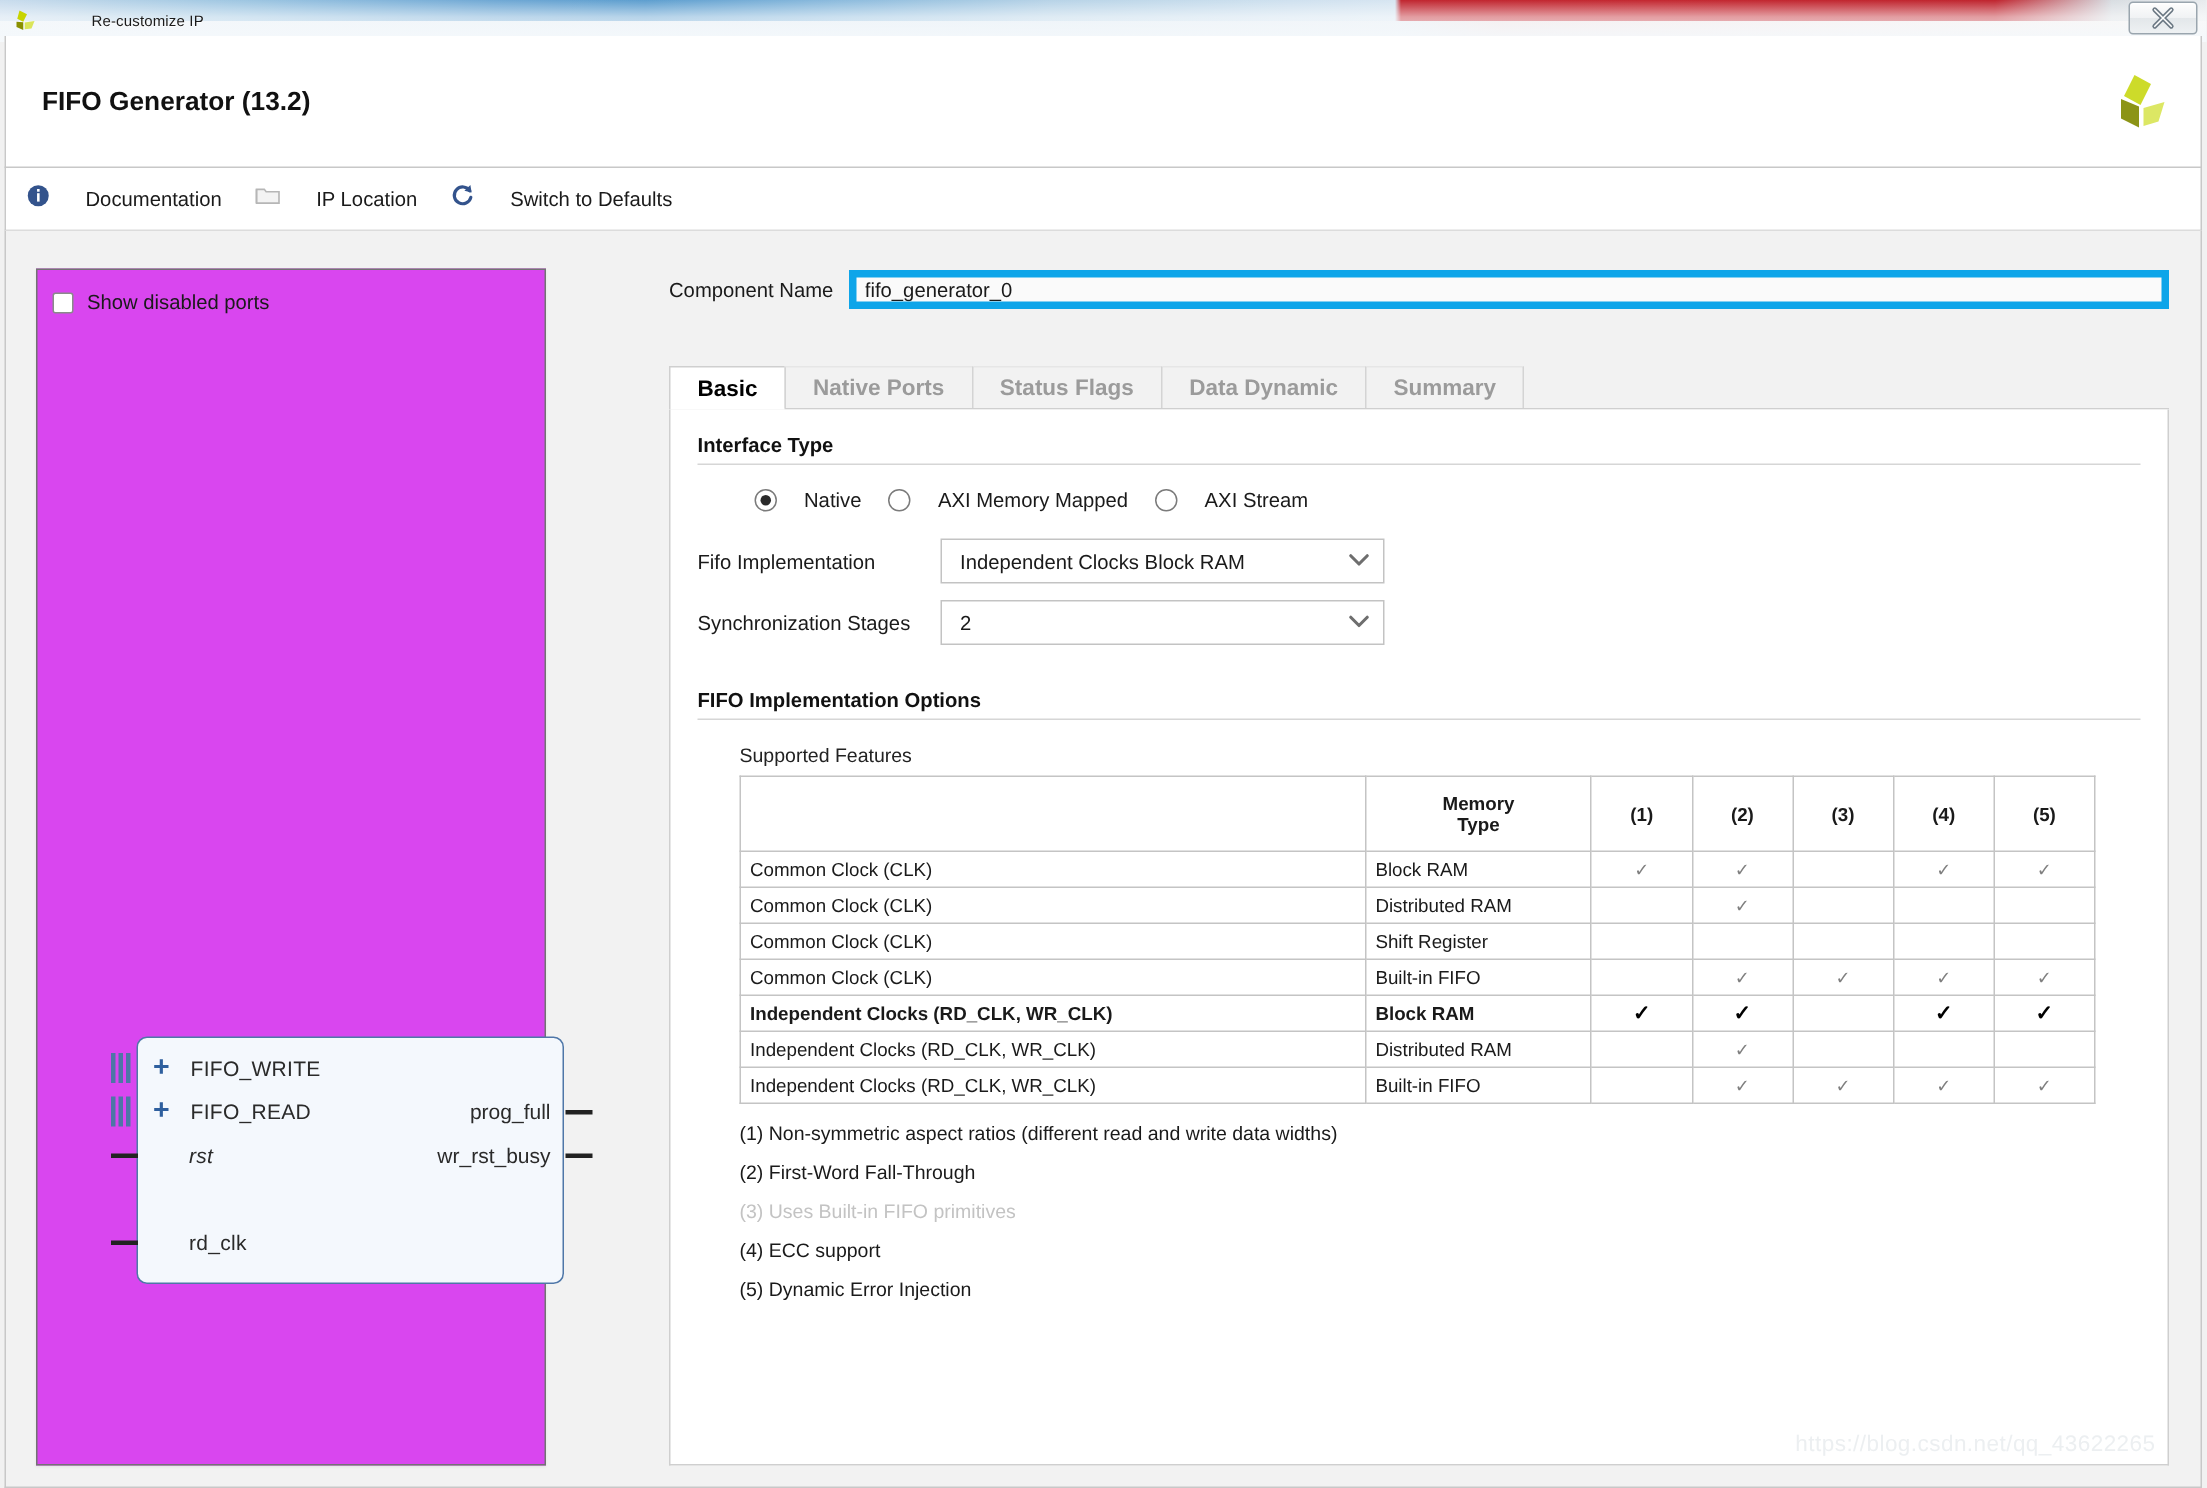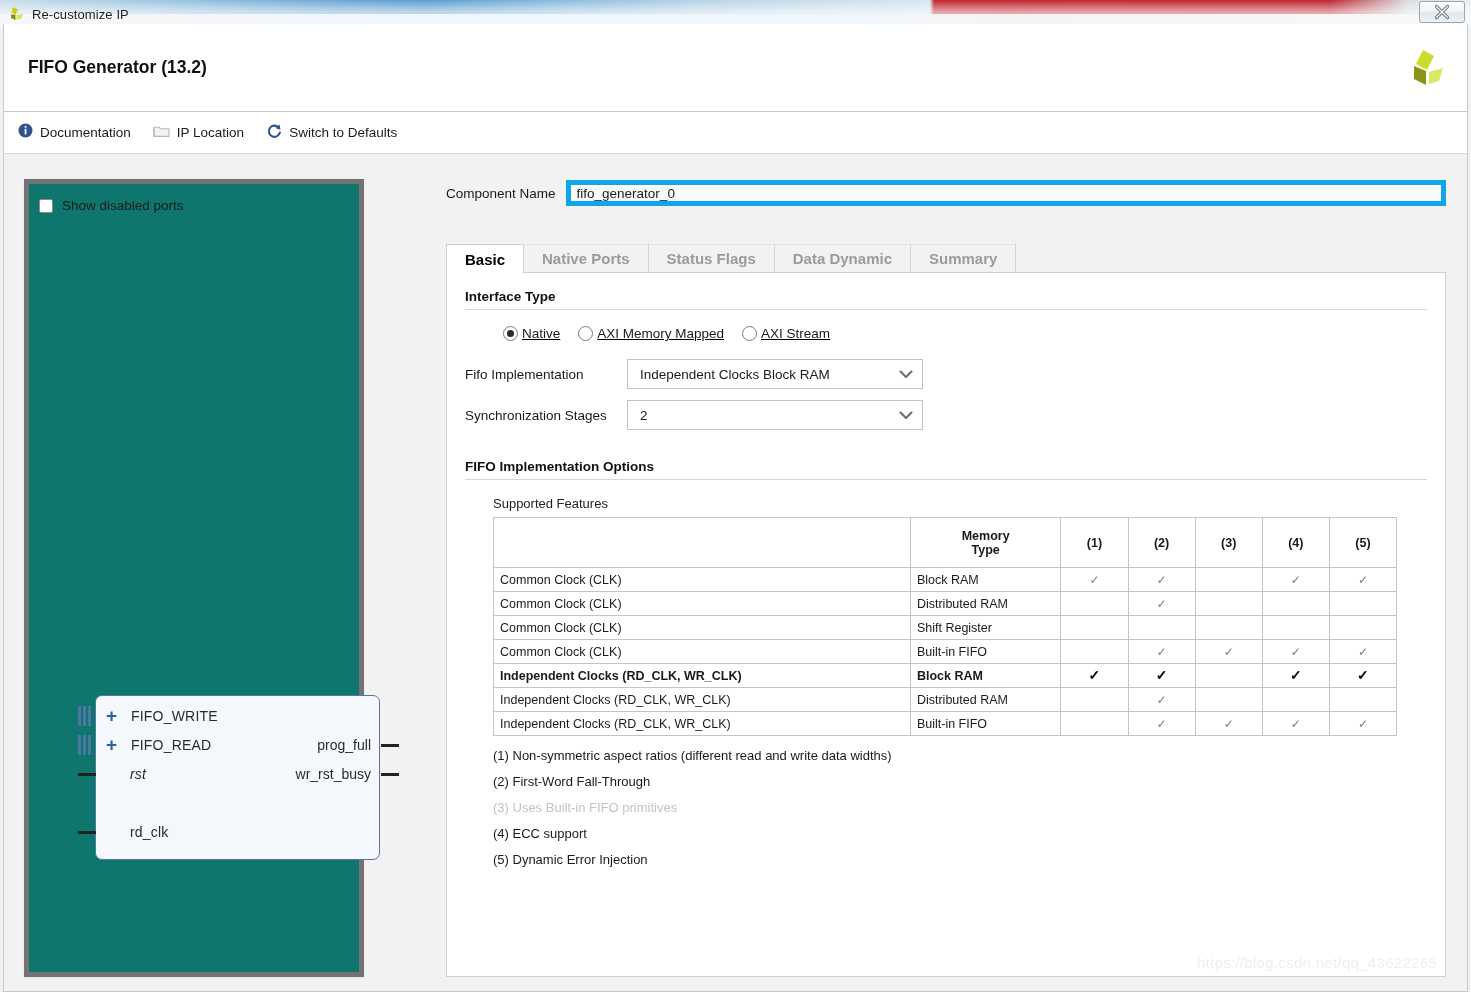--- a/index.html
+++ b/index.html
@@ -33,22 +33,23 @@
     position: absolute; top: 0; left: 0; width: 1471px; height: 992px;
   }
 
   #titlebar {
     position: absolute; top: 0; left: 0; width: 1471px; height: 28px;
     background: linear-gradient(180deg, rgba(255,255,255,0) 0%, rgba(255,255,255,.55) 40%, rgba(245,249,252,.95) 100%);
     display: flex; align-items: center; padding-left: 8px;
   }
   #title-icon { width: 18px; height: 18px; margin-right: 6px; flex: 0 0 auto; }
   #title-text {
-    font-size: 13px; color: #1b1b1b; letter-spacing: .1px;
+    font-size: 10px; color: #1b1b1b; letter-spacing: .1px;
     text-shadow: 0 1px 0 rgba(255,255,255,.9);
+    margin-left: 29px;
   }
   #close-button {
     position: absolute; top: 1px; right: 6px;
     width: 46px; height: 22px;
     border: 1px solid #9aa5ae; border-radius: 3px;
     background: linear-gradient(180deg,#fdfdfd 0%, #f0f2f4 50%, #e3e7ea 51%, #eef1f3 100%);
     display: flex; align-items: center; justify-content: center;
     cursor: pointer;
     box-shadow: inset 0 1px 0 rgba(255,255,255,.9);
   }
@@ -65,35 +66,35 @@
   #product-title { font-size: 17.5px; font-weight: bold; color: #111; }
   #xilinx-logo { width: 44px; height: 44px; }
 
   
   #toolbar {
     position: absolute; top: 112px; left: 3px; width: 1465px; height: 42px;
     background: #ffffff; border-left: 1px solid #c8c8c8; border-right: 1px solid #c8c8c8;
     border-bottom: 1px solid #dcdcdc;
     display: flex; align-items: center; padding-left: 14px; gap: 22px;
   }
-  .tool-item { display: flex; align-items: center; gap: 7px; cursor: pointer; }
+  .tool-item { display: flex; align-items: center; gap: 24px; cursor: pointer; }
   .tool-label { font-size: 13.5px; color: #1a1a1a; }
 
   
   #body-area {
     position: absolute; top: 154px; left: 3px; width: 1465px; height: 838px;
     background: #f2f2f2;
     border: 1px solid #c8c8c8; border-top: none;
   }
 
   
   #left-panel {
     position: absolute; top: 25px; left: 20px; width: 340px; height: 798px;
-    background: #0f766e;
-    border: 5px solid #737373;
+    background: #d946ef;
+    border: 1px solid #737373;
     box-shadow: 0 1px 2px rgba(0,0,0,.06);
   }
   #show-disabled-row {
     position: absolute; top: 14px; left: 10px;
     display: flex; align-items: center; gap: 9px; cursor: pointer;
   }
   .chkbox {
     width: 14px; height: 14px; border: 1px solid #8a8a8a; border-radius: 2px;
     background: #fff; flex: 0 0 auto;
   }
@@ -165,21 +166,21 @@
     border: 1px solid #cfcfcf; border-top: none;
     padding: 16px 18px 0 18px;
     overflow: hidden;
   }
 
   .group-title { font-size: 13.5px; font-weight: bold; color: #111; margin-bottom: 5px; }
   .group-rule { height: 1px; background: #d6d6d6; margin-bottom: 16px; }
 
   
   #radio-row { display: flex; align-items: center; gap: 18px; padding-left: 38px; margin-bottom: 18px; }
-  .radio-item { display: flex; align-items: center; gap: 4px; cursor: pointer; text-decoration: underline; }
+  .radio-item { display: flex; align-items: center; gap: 18px; cursor: pointer; }
   .radio-circle {
     width: 15px; height: 15px; border-radius: 50%;
     border: 1.6px solid #7b7b7b; background: #fff;
     display: flex; align-items: center; justify-content: center; flex: 0 0 auto;
   }
   .radio-circle.checked::after {
     content: ""; width: 7px; height: 7px; border-radius: 50%; background: #2a2a2a;
   }
   .radio-label { font-size: 13.5px; color: #1a1a1a; }
 

